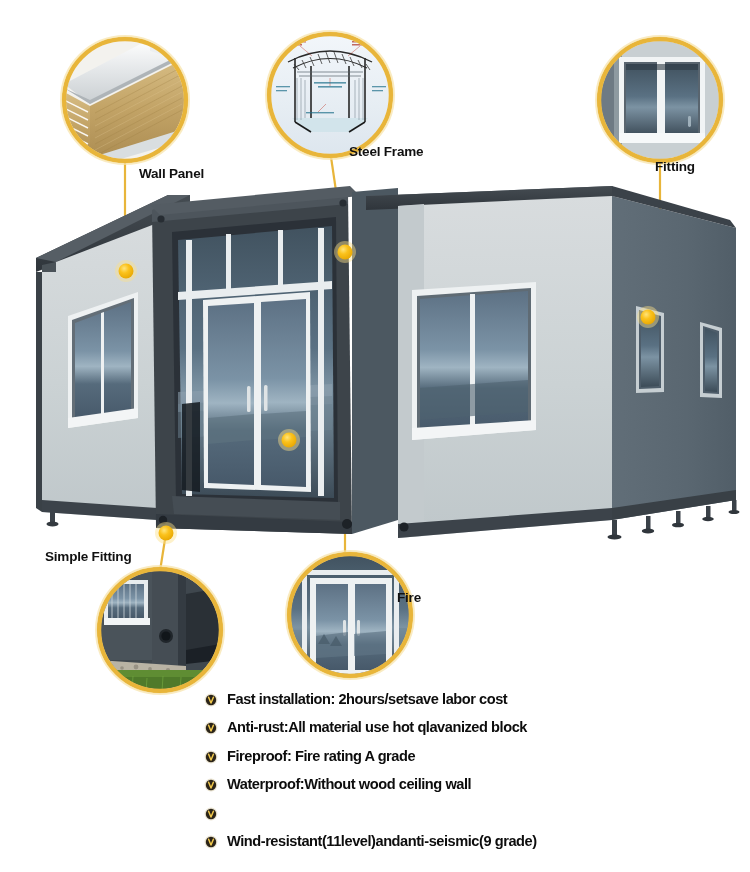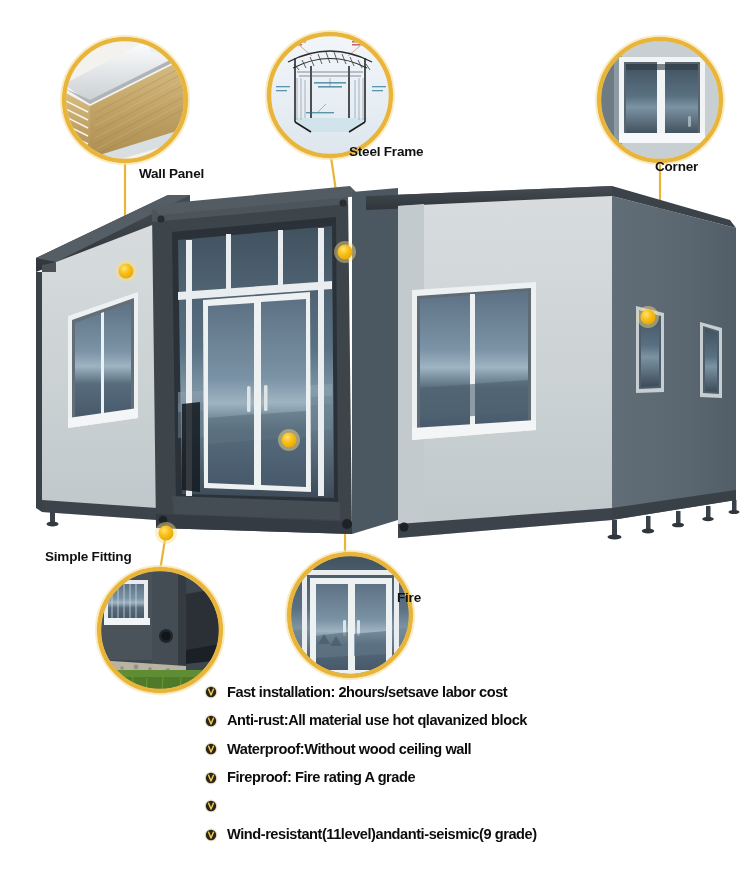--- a/index.html
+++ b/index.html
@@ -51,21 +51,21 @@
 
   
   #features {
     position: absolute;
     left: 204px;
     top: 678px;
     width: 546px;
   }
   .feature-row {
     display: flex;
-    align-items: center;
+    align-items: flex-end;
     height: 28.5px;
   }
   .feature-bullet {
     flex: 0 0 auto;
     width: 14px; height: 14px;
     margin-right: 9px;
     position: relative;
     top: 0px;
   }
   .feature-bullet svg { display: block; }
@@ -537,21 +537,21 @@
         <circle cx="289" cy="440" r="7.5" fill="url(#gDot)"></circle>
       </g>
     </g>
   </svg>
   </div>
 
   <div class="callout-label cl-wall">Wall Panel</div>
 
   <div class="callout-label cl-frame">Steel Frame</div>
 
-  <div class="callout-label cl-window">Corner</div>
+  <div class="callout-label cl-window">Fitting</div>
 
   <div class="callout-label cl-corner">Simple Fitting</div>
 
   <div class="callout-label cl-door">Fire</div>
 
   <div id="features">
 
     <div class="feature-row">
       <span class="feature-bullet">
         <svg width="14" height="14" viewBox="0 0 14 14" xmlns="http://www.w3.org/2000/svg">
@@ -575,32 +575,32 @@
     </div>
 
     <div class="feature-row">
       <span class="feature-bullet">
         <svg width="14" height="14" viewBox="0 0 14 14" xmlns="http://www.w3.org/2000/svg">
           <circle cx="7" cy="7" r="6.4" fill="#e8e2cf"></circle>
           <circle cx="7" cy="7" r="5.2" fill="#2b2419"></circle>
           <path d="M4.6 4.3 L7 10 L9.4 4.3" fill="none" stroke="#f2c94c" stroke-width="1.5" stroke-linecap="round" stroke-linejoin="round"></path>
         </svg>
       </span>
-      <span class="feature-text">Waterproof:Without wood ceiling wall</span>
+      <span class="feature-text">Fireproof: Fire rating A grade</span>
     </div>
 
     <div class="feature-row">
       <span class="feature-bullet">
         <svg width="14" height="14" viewBox="0 0 14 14" xmlns="http://www.w3.org/2000/svg">
           <circle cx="7" cy="7" r="6.4" fill="#e8e2cf"></circle>
           <circle cx="7" cy="7" r="5.2" fill="#2b2419"></circle>
           <path d="M4.6 4.3 L7 10 L9.4 4.3" fill="none" stroke="#f2c94c" stroke-width="1.5" stroke-linecap="round" stroke-linejoin="round"></path>
         </svg>
       </span>
-      <span class="feature-text">Fireproof: Fire rating A grade</span>
+      <span class="feature-text">Waterproof:Without wood ceiling wall</span>
     </div>
 
     <div class="feature-row">
       <span class="feature-bullet">
         <svg width="14" height="14" viewBox="0 0 14 14" xmlns="http://www.w3.org/2000/svg">
           <circle cx="7" cy="7" r="6.4" fill="#e8e2cf"></circle>
           <circle cx="7" cy="7" r="5.2" fill="#2b2419"></circle>
           <path d="M4.6 4.3 L7 10 L9.4 4.3" fill="none" stroke="#f2c94c" stroke-width="1.5" stroke-linecap="round" stroke-linejoin="round"></path>
         </svg>
       </span>

